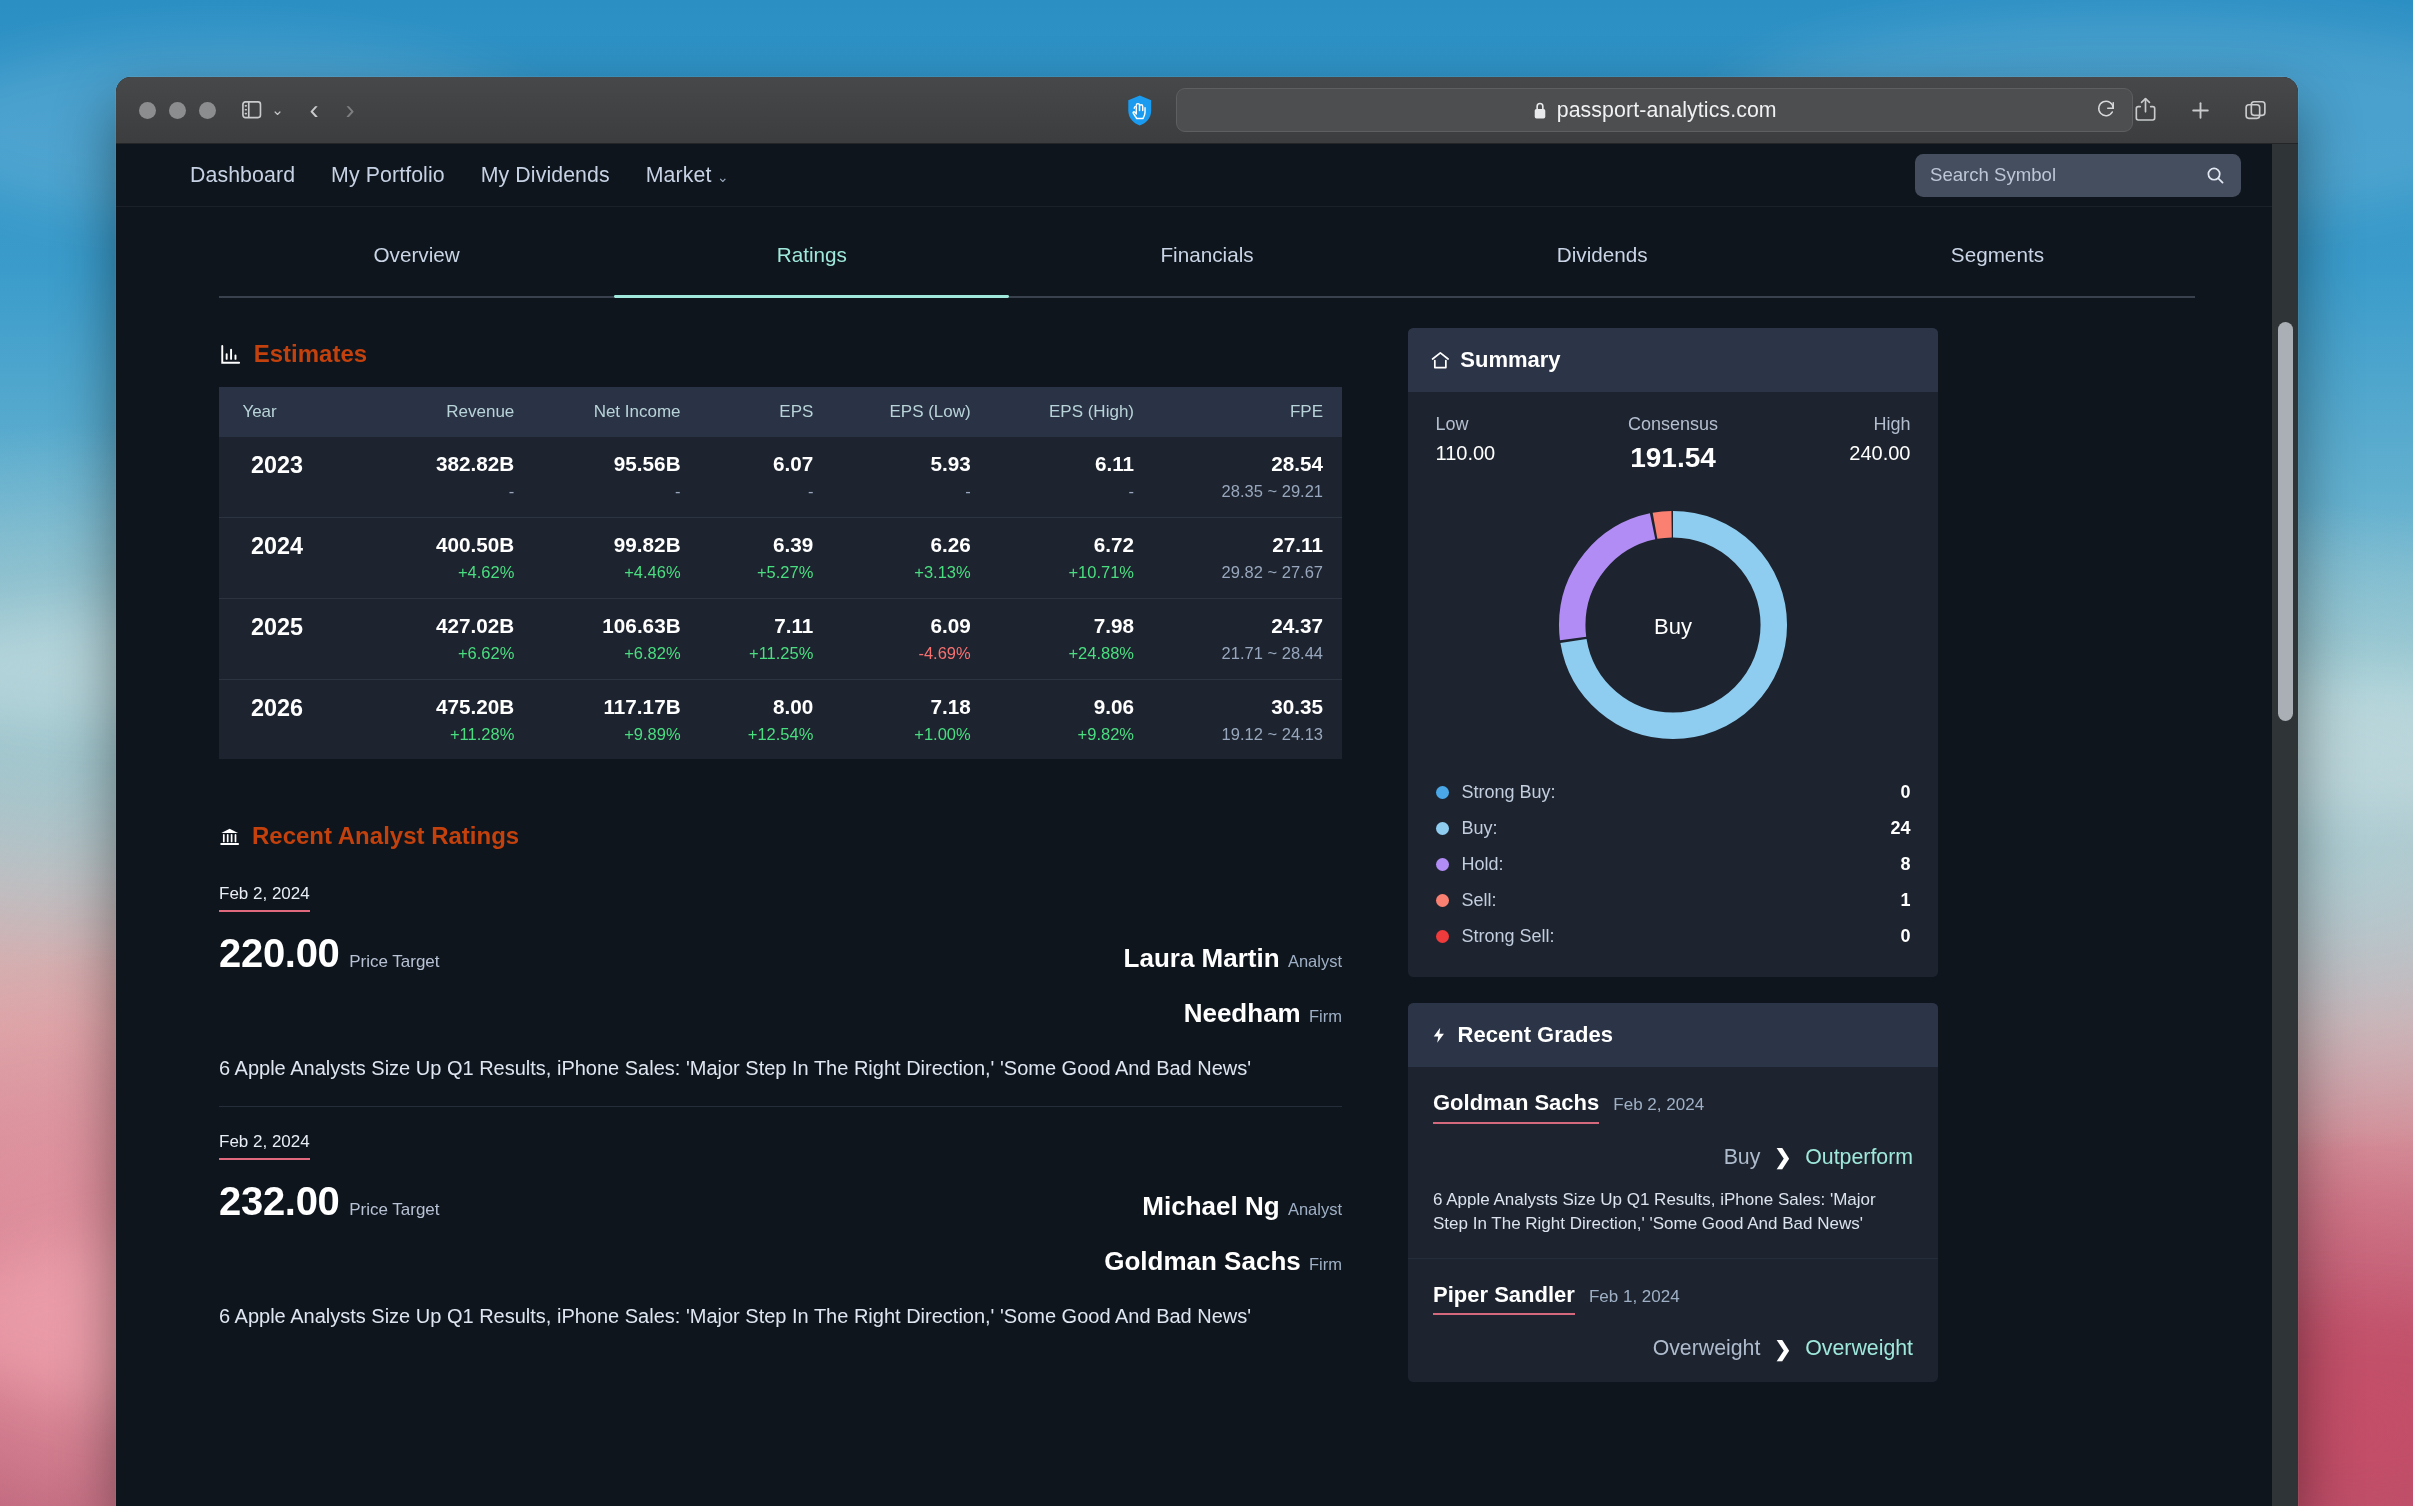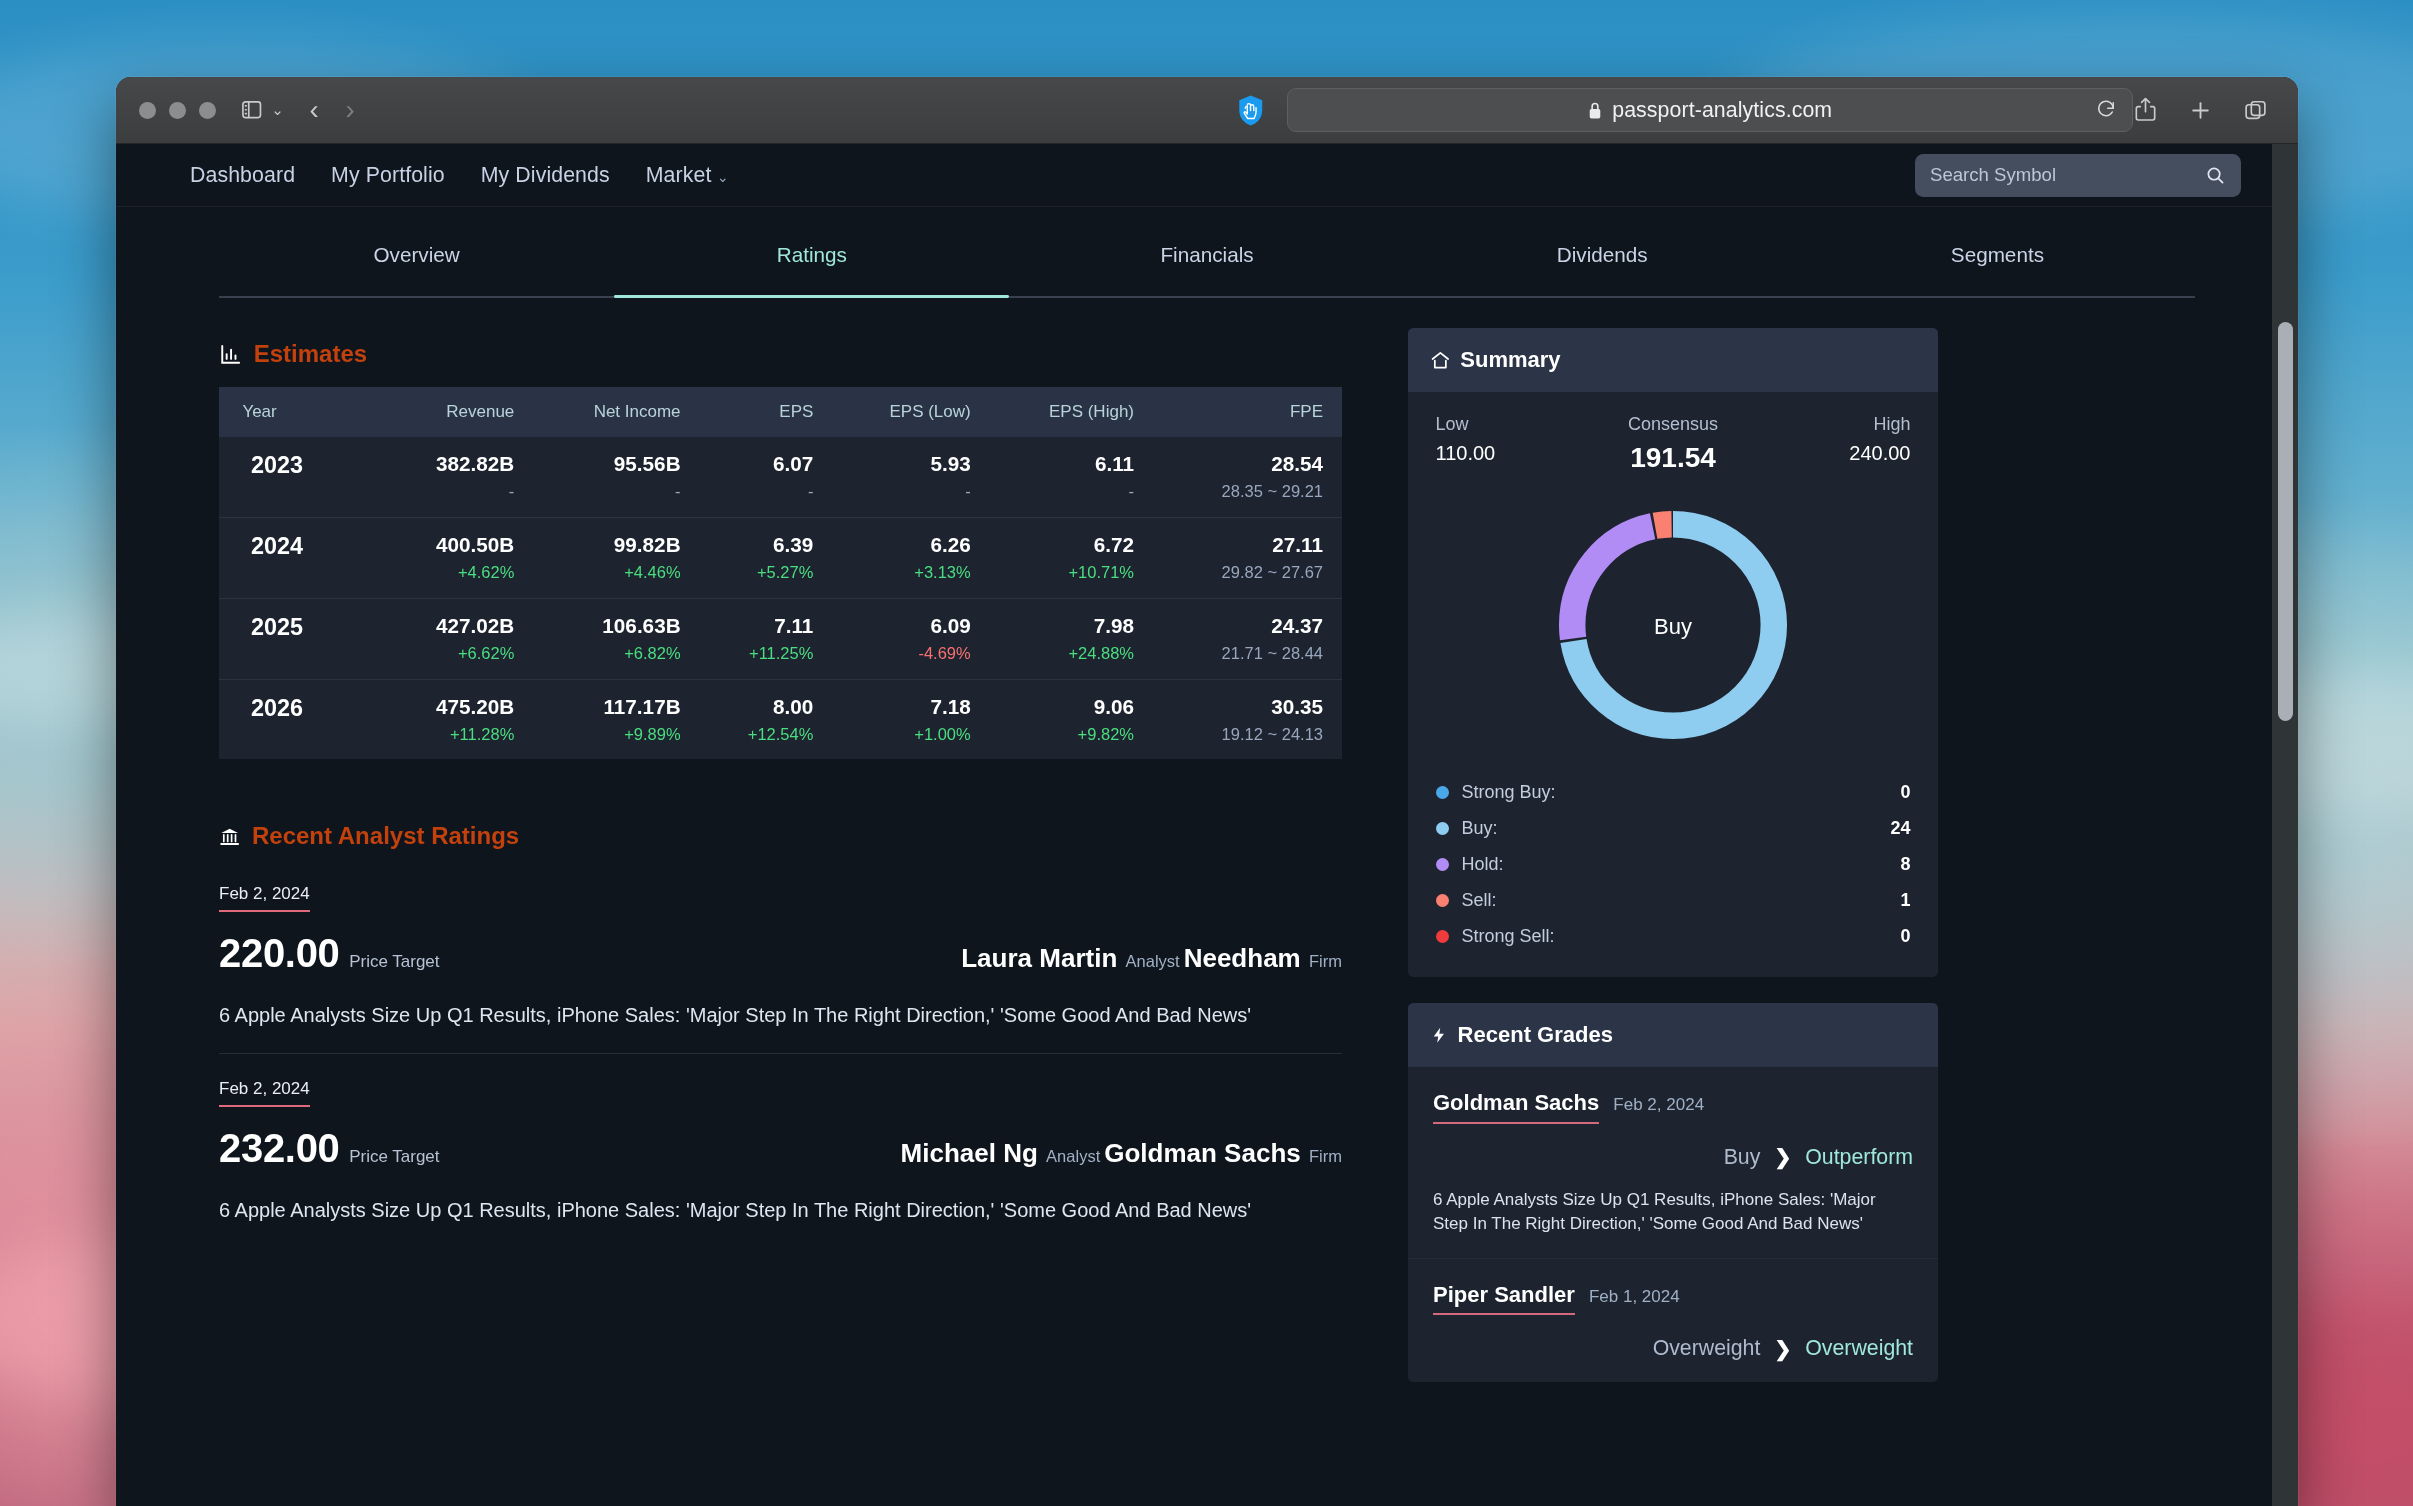--- a/index.html
+++ b/index.html
@@ -46,21 +46,21 @@
   .tb-icon { color: #c9cbcc; display:flex; align-items:center; justify-content:center; }
   .sidebar-btn { width: 30px; height: 27.5px; }
   .chev { font-size: 15px; color:#c9cbcc; margin-left: 4.1px; margin-right: 12.4px; }
   .navarrow { width: 36px; height: 33px; font-size: 27.5px; color:#c8cacb; display:flex;align-items:center;justify-content:center; font-weight:300;}
   .navarrow.dim { color: #7d7f80; }
 
   .shield { width: 27.5px; height: 33px; margin-right: 15px; }
 
   .urlbar {
     flex: 0 0 auto;
-    width: 846px;
+    width: 957px;
     height: 44px;
     background: #4c4e4f;
     border: 0.7px solid #5d5f60;
     border-radius: 9px;
     display: flex; align-items: center; justify-content: center;
     position: relative;
     margin-left: 6.9px;
   }
   .urltext { color: #f0f1f2; font-size: 21.3px; letter-spacing:0.1px; }
   .lock { margin-right: 9px; display:inline-flex; }
@@ -176,21 +176,21 @@
   .ratings { margin-top: 63px; }
   .rating-item { padding: 15px 0 23.4px; }
   .rating-item + .rating-item { border-top: 0.7px solid #262d3a; padding-top: 25px; }
   .rdate {
     color: #e9eef6; font-size: 17px; display: inline-block;
     border-bottom: 2.1px solid #e0697e; padding-bottom: 6.2px;
   }
   .rrow { display: flex; align-items: baseline; margin-top: 19px; }
   .rprice { color: #ffffff; font-size: 40px; font-weight: bold; letter-spacing: -0.3px;}
   .rlabel { color: #b7c2d4; font-size: 17px; margin-left: 9.6px; }
-  .rright { margin-left: auto; display: flex; align-items: flex-start; gap: 4px; }
+  .rright { margin-left: auto; display: flex; align-items: flex-end; gap: 24px; flex-direction: column; }
   .rname { color: #ffffff; font-size: 26px; font-weight: bold; }
   .rmeta { color: #9fb0c6; font-size: 16.5px; margin-left: 8.3px; }
   .rnews { color: #dfe6f1; font-size: 20px; line-height: 1.42; margin-top: 25px; max-width: 1088px; }
 
   
   .panel { background: #1d242f; border-radius: 5.5px; overflow: hidden; }
   .panel-head {
     background: #2c3547;
     padding: 19px 22px;
     color: #ffffff; font-size: 22px; font-weight: bold;

